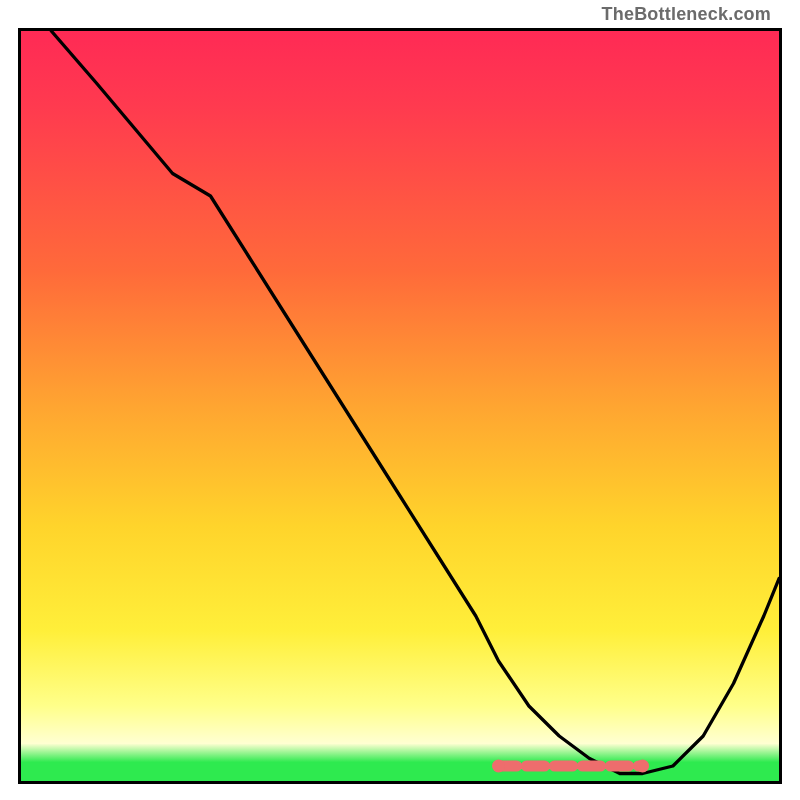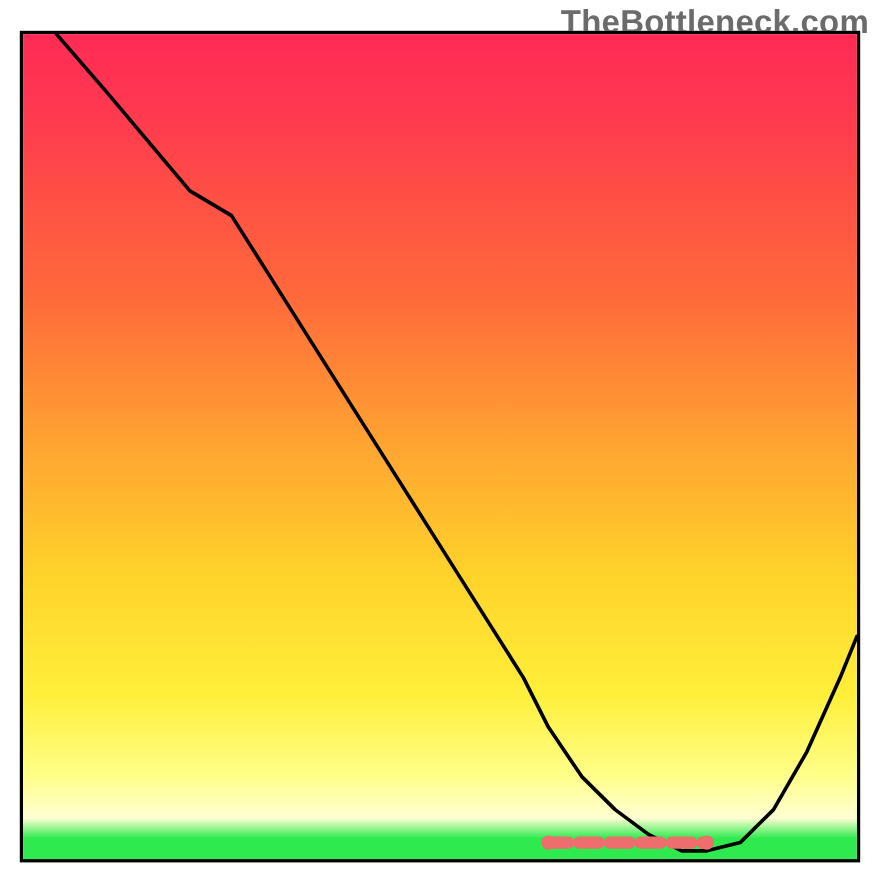--- a/index.html
+++ b/index.html
@@ -12,22 +12,22 @@
     overflow: hidden;
   }
   .frame {
     position: relative;
     width: 800px;
     height: 800px;
   }
   .watermark {
     position: absolute;
     top: 4px;
-    right: 10px;
-    font-size: 30px;
+    right: 29px;
+    font-size: 18px;
     font-weight: 600;
     color: #6b6b6b;
     letter-spacing: 0.2px;
     margin-left: 38px;
   }
   .plot-outer {
     position: absolute;
     left: 18px;
     top: 28px;
     width: 764px;

